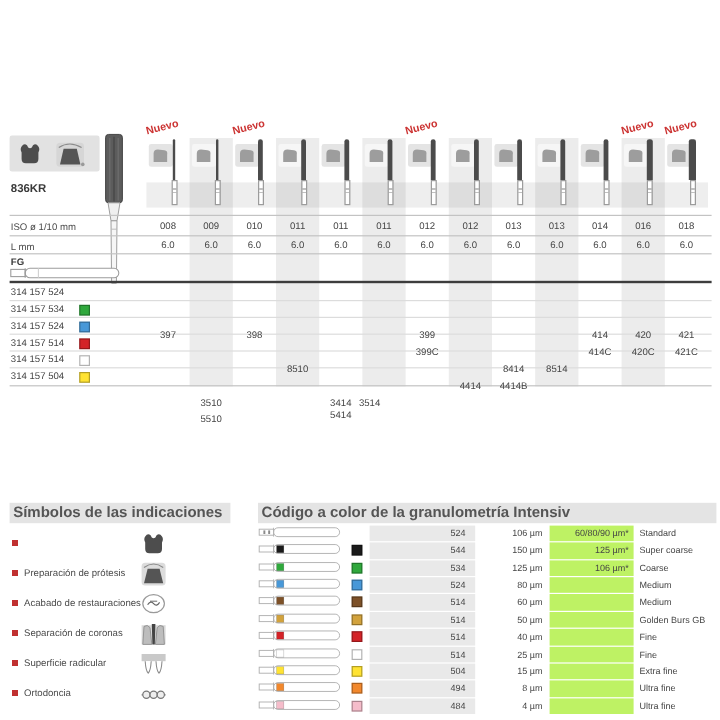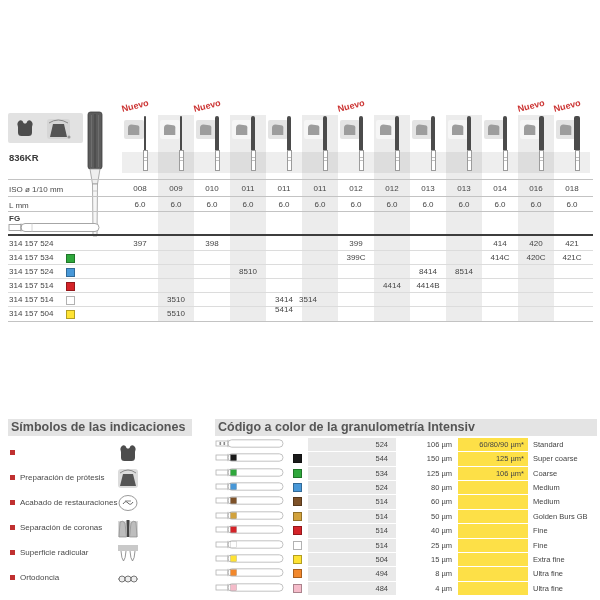--- a/index.html
+++ b/index.html
@@ -17,38 +17,38 @@
   .rowlabel{position:absolute;left:9px;font-size:8px;color:#4a4a4a;}
   #fg-label{font-weight:bold;color:#3a3a3a;}
   .iso-cell,.l-cell{position:absolute;width:36px;text-align:center;font-size:8px;line-height:15px;color:#454545;}
   .nuevo{position:absolute;font-size:9px;font-weight:bold;color:#cc3433;transform:rotate(-14deg);transform-origin:left bottom;white-space:nowrap;}
   .iconbox{position:absolute;top:120px;width:20px;height:19px;border-radius:2px;}
   .rod{position:absolute;top:116px;height:34px;background:#4b4b4b;border-radius:2px 2px 0 0;}
   .shank{position:absolute;top:150px;width:5px;height:21px;box-sizing:border-box;border:1px solid #9c9c9c;
          background:linear-gradient(#fff 6px,#c0c0c0 6px 7px,#fff 7px 9px,#c0c0c0 9px 10px,#fff 10px);}
   .pr-label{position:absolute;left:9px;width:58px;font-size:8px;line-height:14px;color:#454545;white-space:nowrap;}
   .chip{position:absolute;width:9px;height:9px;box-sizing:border-box;border:1px solid rgba(0,0,0,0.3);}
-  .pr-cell{position:absolute;width:40px;text-align:center;font-size:8px;line-height:14px;color:#454545;}
+  .pr-cell{position:absolute;width:40px;text-align:center;font-size:8px;line-height:14px;color:#454545;margin-top:36px;}
   
   .panel-title{position:absolute;top:419px;height:17px;background:#e4e4e4;font-size:12.5px;font-weight:bold;
                color:#555;line-height:17px;padding-left:3px;box-sizing:border-box;}
   #symbols-title{left:8px;width:184px;}
   #grit-title{left:215px;width:382px;}
   .sym-item{position:absolute;left:8px;width:200px;height:20px;}
   .sym-bullet{position:absolute;left:2px;top:7px;width:5px;height:5px;background:#c03030;}
   .sym-label{position:absolute;left:12px;font-size:8px;line-height:20px;color:#4a4a4a;white-space:nowrap;}
   .sym-icon{position:absolute;left:109px;top:-1px;}
   .grit-row{position:absolute;left:215px;width:382px;height:13.4px;display:flex;font-size:7.5px;line-height:13.4px;color:#454545;}
   .gc{box-sizing:border-box;height:13.4px;}
   .gc-icon{width:76px;position:relative;}
   .gc-chip{width:17px;position:relative;}
   .gc-chip .chip{position:absolute;left:2px;top:2px;}
   .gc-code{width:88px;background:#e9e9e9;text-align:right;padding-right:8px;}
   .gc-um{width:62px;text-align:right;padding-right:6px;}
-  .gc-alt{width:70px;background:#fde047;text-align:right;padding-right:4px;}
+  .gc-alt{width:70px;background:#bef264;text-align:right;padding-right:4px;}
   .gc-name{width:69px;text-align:left;padding-left:5px;white-space:nowrap;}
 </style>
 </head>
 <body>
 
 <div id="page">
 
   <div id="top-table">
     <div id="bands">
         <div class="band" style="left: 158px;"></div>

